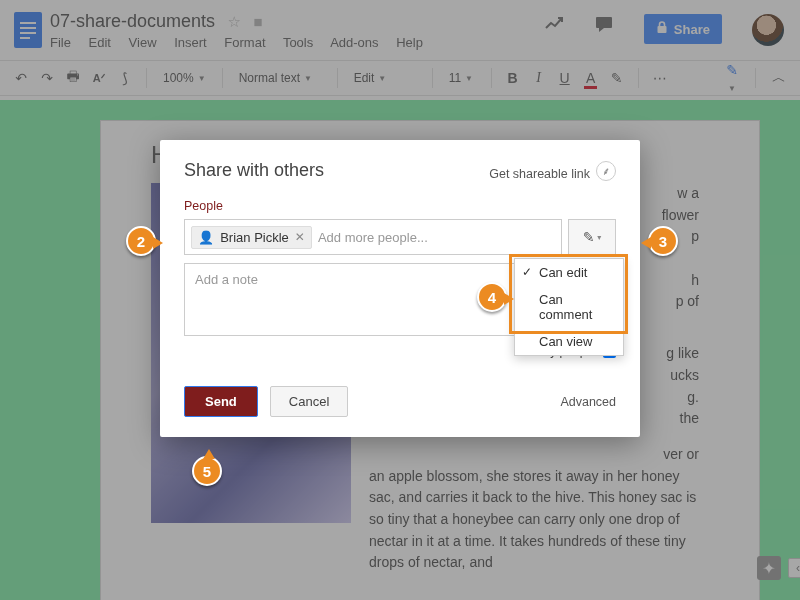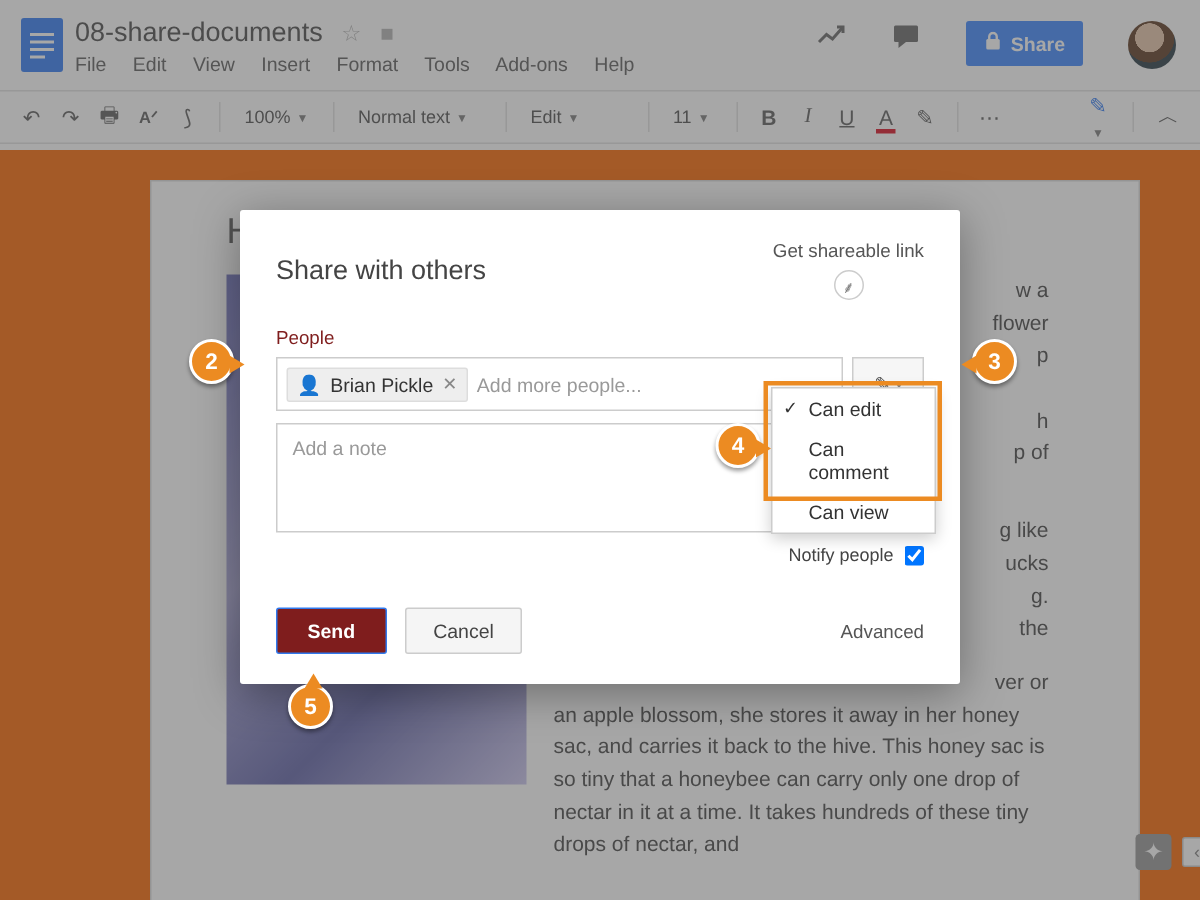--- a/index.html
+++ b/index.html
@@ -21,41 +21,41 @@
 
   
   .toolbar { border-top:1px solid #e3e3e3; border-bottom:1px solid #e3e3e3; margin-top:8px; height:36px; display:flex; align-items:center; padding:0 12px; font-size:12px; color:#5e5e5e; gap:8px; }
   .tb-sep { width:1px; height:20px; background:#e3e3e3; margin:0 4px; }
   .tb-drop { display:flex; align-items:center; gap:4px; padding:2px 4px; }
   .tb-ico { width:18px; text-align:center; font-size:14px; color:#6a6a6a; cursor:pointer;}
   .tb-caret { font-size:8px; color:#888; }
   .toolbar .right { margin-left:auto; display:flex; align-items:center; gap:10px;}
 
   
-  .docarea { position:absolute; top:100px; left:0; right:0; bottom:0; background:#f97316; padding:20px 40px 0 100px; }
+  .docarea { position:absolute; top:100px; left:0; right:0; bottom:0; background:#86efac; padding:20px 40px 0 100px; }
   .page { background:#fff; border:1px solid #ddd; padding:20px 60px 40px 50px; height:560px; position:relative;}
   .h1 { font-size:24px; color:#666; margin-bottom:14px; }
   .bodycols { display:flex; gap:18px; }
   .imgph { width:200px; height:340px; background:linear-gradient(135deg,#7d7fc5 0%, #b6b3e0 40%, #6d6fae 70%, #cec9ef 100%); }
   .bodytext { flex:1; font-size:14px; color:#555; line-height:1.55; }
   .bodytext p { margin-bottom:14px; }
 
   
   .edgebox { position:absolute; right:6px; width:24px; height:24px; background:#9e9e9e; border-radius:3px; display:flex; align-items:center; justify-content:center; color:#fff;}
   .edge-plus { bottom:30px; font-size:16px;}
   .edge-left { position:absolute; right:10px; bottom:30px; width:20px; height:20px; border:1px solid #ccc; border-radius:2px; background:#fff; color:#888; font-size:12px; display:flex; align-items:center;justify-content:center;}
 
   
   .scrim { position:absolute; inset:0; background:rgba(60,60,60,0.45); }
 
   
   .modal { position:absolute; left:160px; top:140px; width:480px; background:#fff; border-radius:2px; box-shadow:0 6px 30px rgba(0,0,0,.35); padding:20px 24px 20px; }
   .modal-hd { display:flex; align-items:center; justify-content:space-between; margin-bottom:18px;}
   .mtitle { font-size:18px; color:#444; }
-  .getlink { font-size:12.5px; color:#555; display:flex; align-items:center; gap:6px; cursor:pointer;flex-direction:column;}
+  .getlink { font-size:12.5px; color:#555; display:flex; align-items:flex-end; gap:6px; cursor:pointer;}
   .linkico { width:20px; height:20px; border:1px solid #ccc; border-radius:50%; display:flex; align-items:center; justify-content:center; font-size:11px; color:#777;}
   .plabel { font-size:12.5px; color:#7f1d1d; margin-bottom:6px; }
   .peoplewrap { display:flex; gap:6px; }
   .peoplerow { flex:1; border:1px solid #ccc; height:36px; display:flex; align-items:center; padding:0 6px; gap:6px; }
   .chip { background:#eee; border:1px solid #ddd; border-radius:2px; padding:3px 6px; font-size:13px; color:#333; display:flex; align-items:center; gap:6px;}
   .chip .x { color:#888; cursor:pointer; font-size:12px;}
   .addmore { color:#999; font-size:13px; }
   .permbtn { width:48px; height:36px; border:1px solid #ccc; background:#f6f6f6; display:flex; align-items:center; justify-content:center; gap:3px; cursor:pointer; position:relative;}
   .permbtn .pen { font-size:14px; color:#555;}
   .notearea { border:1px solid #ccc; height:73px; margin-top:8px; padding:8px 10px; font-size:13px; color:#999; }
@@ -87,21 +87,21 @@
   <div class="doclogo">
     <svg width="28" height="36" viewBox="0 0 28 36">
         <rect x="0" y="0" width="28" height="36" rx="2" fill="#4285f4"></rect>
         <rect x="6" y="10" width="16" height="2" fill="#fff"></rect>
         <rect x="6" y="15" width="16" height="2" fill="#fff"></rect>
         <rect x="6" y="20" width="16" height="2" fill="#fff"></rect>
         <rect x="6" y="25" width="10" height="2" fill="#fff"></rect>
       </svg>
   </div>
   <div class="titlewrap">
-    <span class="docname">08-share-documents</span>
+    <span class="docname">07-share-documents</span>
     <span class="star">☆</span>
     <span class="folder">■</span>
     <div class="menurow">
       <span>File</span>
       <span>Edit</span>
       <span>View</span>
       <span>Insert</span>
       <span>Format</span>
       <span>Tools</span>
       <span>Add-ons</span>

